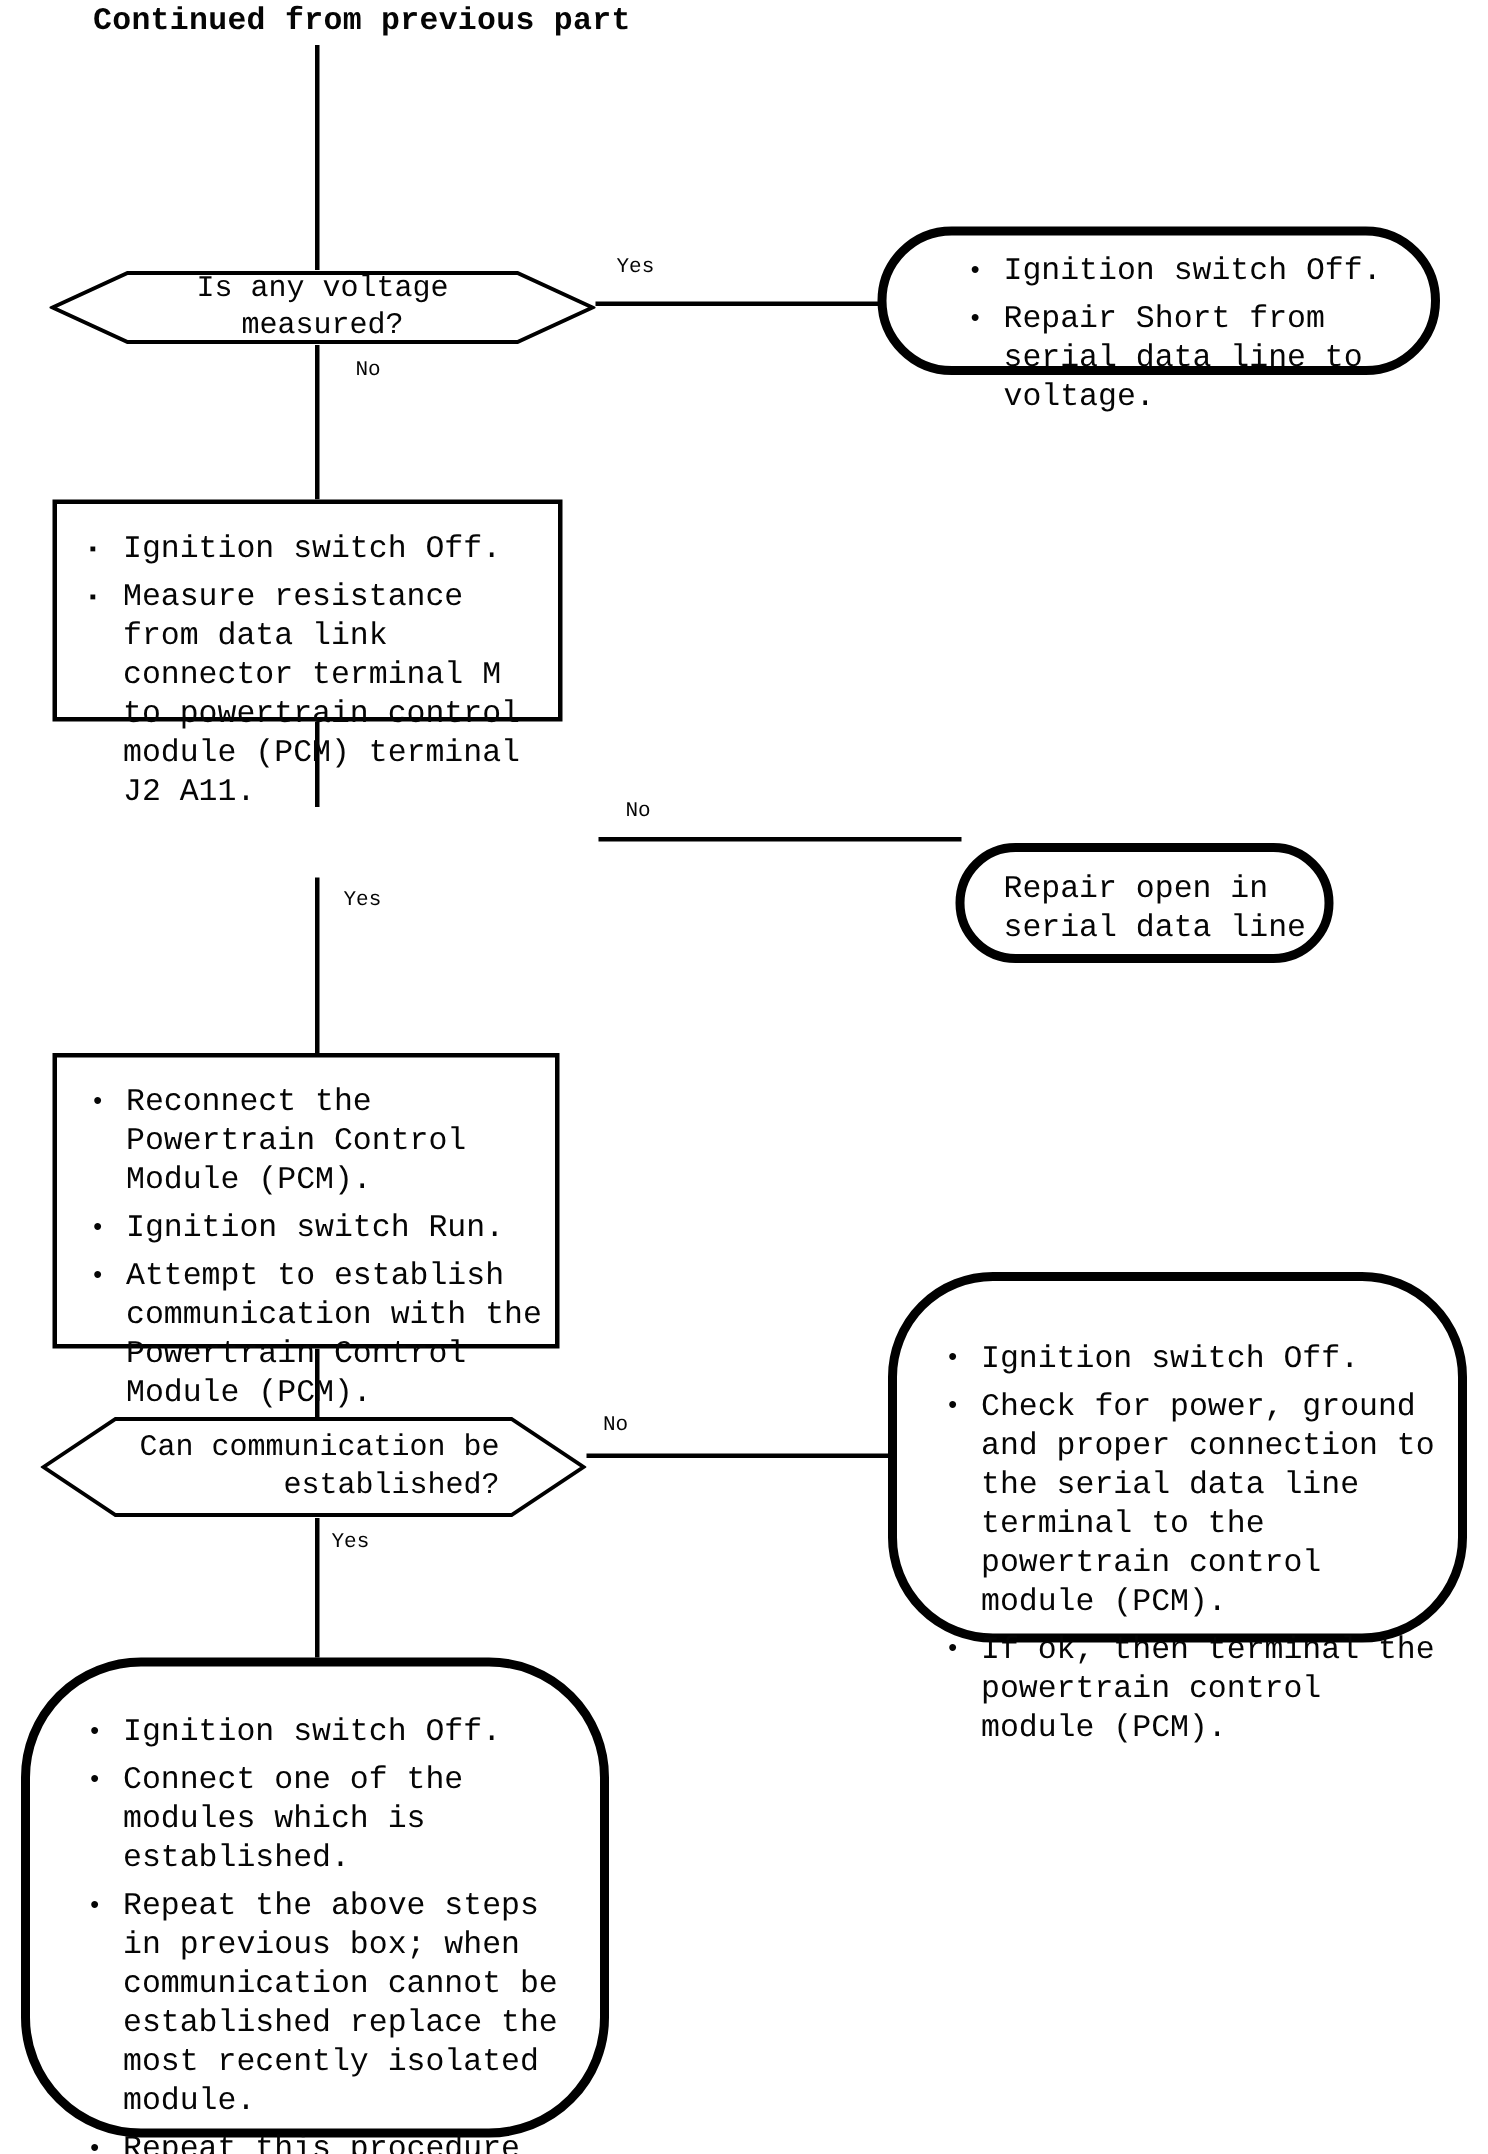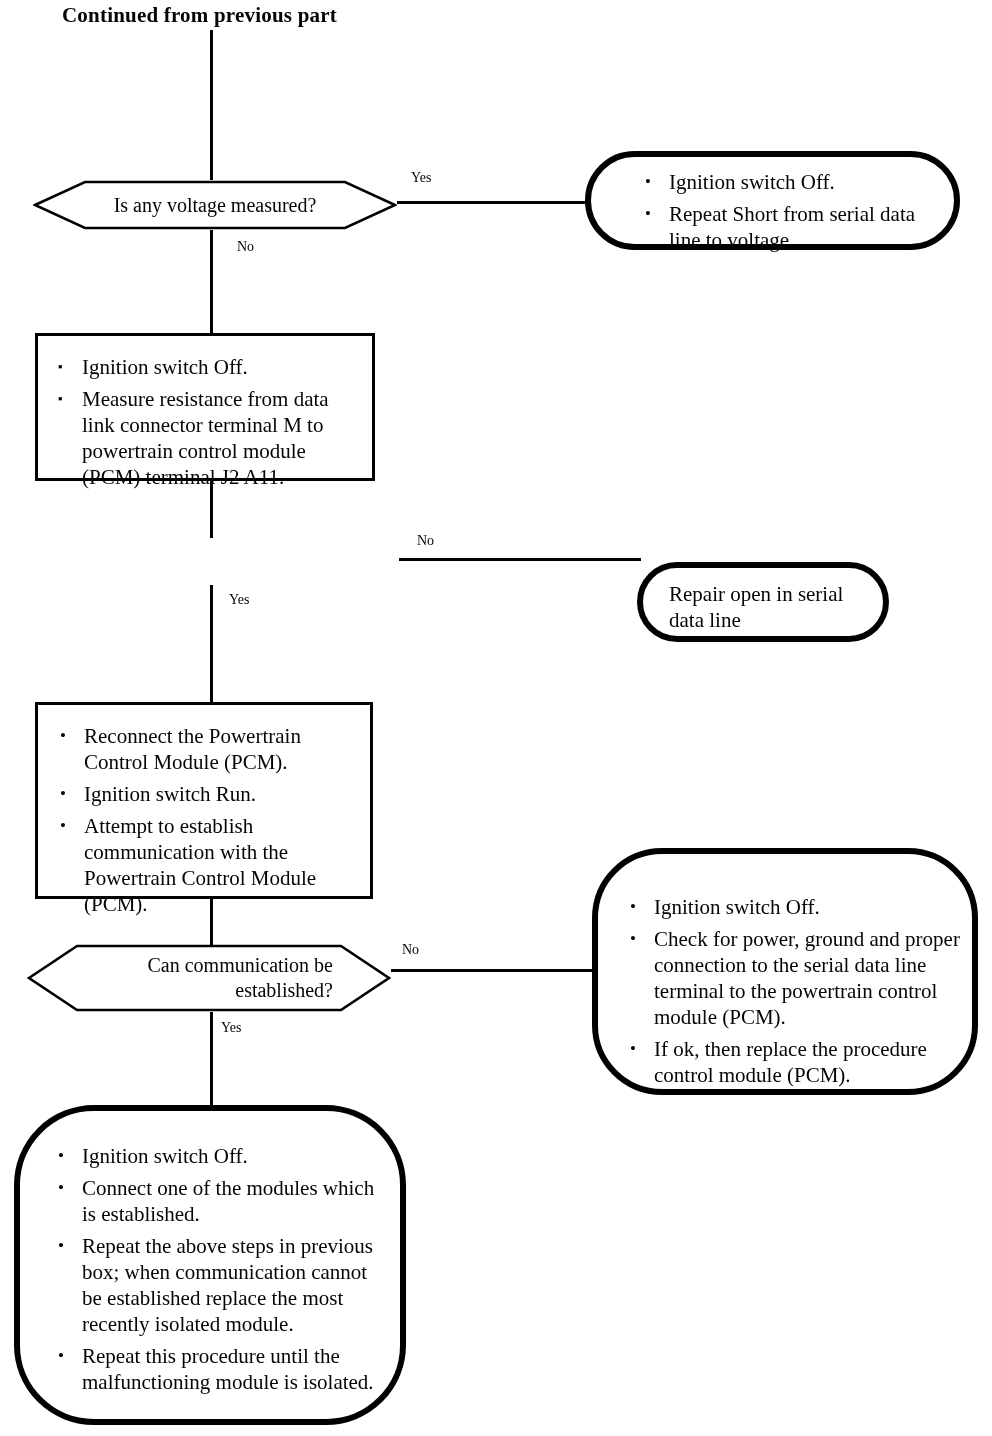--- a/index.html
+++ b/index.html
@@ -1,32 +1,32 @@
 <!DOCTYPE html>
 <html><head>
 <meta charset="utf-8">
 <style>
   html,body{margin:0;padding:0;background:#ffffff;}
   .stage{
     position:relative;width:992px;height:1436px;background:#fff;
-    font-family:Liberation Serif, serif;color:#050505;
+    font-family:Liberation Mono, monospace;color:#050505;
     overflow:hidden;
   }
   .title{
     position:absolute;left:62px;top:3px;font-size:21px;font-weight:bold;
     letter-spacing:.2px;white-space:nowrap;
   }
   .line{position:absolute;background:#000;}
   .lbl{position:absolute;font-size:14px;white-space:nowrap;}
   
   .decision{position:absolute;}
   .decision svg{position:absolute;left:0;top:0;}
   .dtext{
     position:absolute;inset:0;display:flex;align-items:center;justify-content:center;
-    font-size:20px;line-height:25px;padding:0 40px;
+    font-size:20px;line-height:25px;text-align:center;padding:0 40px;
   }
   .dtext.left{justify-content:flex-start;text-align:right;padding:0 10px 0 56px;}
   
   .process{
     position:absolute;border:3px solid #000;background:#fff;box-sizing:border-box;
   }
   
   .terminal{
     position:absolute;border:6px solid #000;background:#fff;box-sizing:border-box;
   }
@@ -68,21 +68,21 @@
   </div>
 
   <div class="terminal" style="left:585px;top:151px;width:375px;height:99px;border-radius:50px;">
     <div class="pad" style="left:54px;top:12px;width:288px;">
         <div class="li">
           <span class="marker">•</span>
           <span class="txt">Ignition switch Off.</span>
         </div>
         <div class="li">
           <span class="marker">•</span>
-          <span class="txt">Repeat Short from serial data line to voltage.</span>
+          <span class="txt">Repair Short from serial data line to voltage.</span>
         </div>
       </div>
   </div>
 
   <div class="process" style="left:35px;top:333px;width:340px;height:148px;">
     <div class="pad sqlist" style="left:20px;top:18px;width:305px;">
         <div class="li sq">
           <span class="marker">▪</span>
           <span class="txt">Ignition switch Off.</span>
         </div>
@@ -127,21 +127,21 @@
         <div class="li">
           <span class="marker">•</span>
           <span class="txt">Ignition switch Off.</span>
         </div>
         <div class="li">
           <span class="marker">•</span>
           <span class="txt">Check for power, ground and proper connection to the serial data line terminal to the powertrain control module (PCM).</span>
         </div>
         <div class="li">
           <span class="marker">•</span>
-          <span class="txt">If ok, then replace the procedure control module (PCM).</span>
+          <span class="txt">If ok, then terminal the powertrain control module (PCM).</span>
         </div>
       </div>
   </div>
 
   <div class="terminal" style="left:14px;top:1105px;width:392px;height:320px;border-radius:80px;">
     <div class="pad" style="left:38px;top:32px;width:330px;">
         <div class="li">
           <span class="marker">•</span>
           <span class="txt">Ignition switch Off.</span>
         </div>

